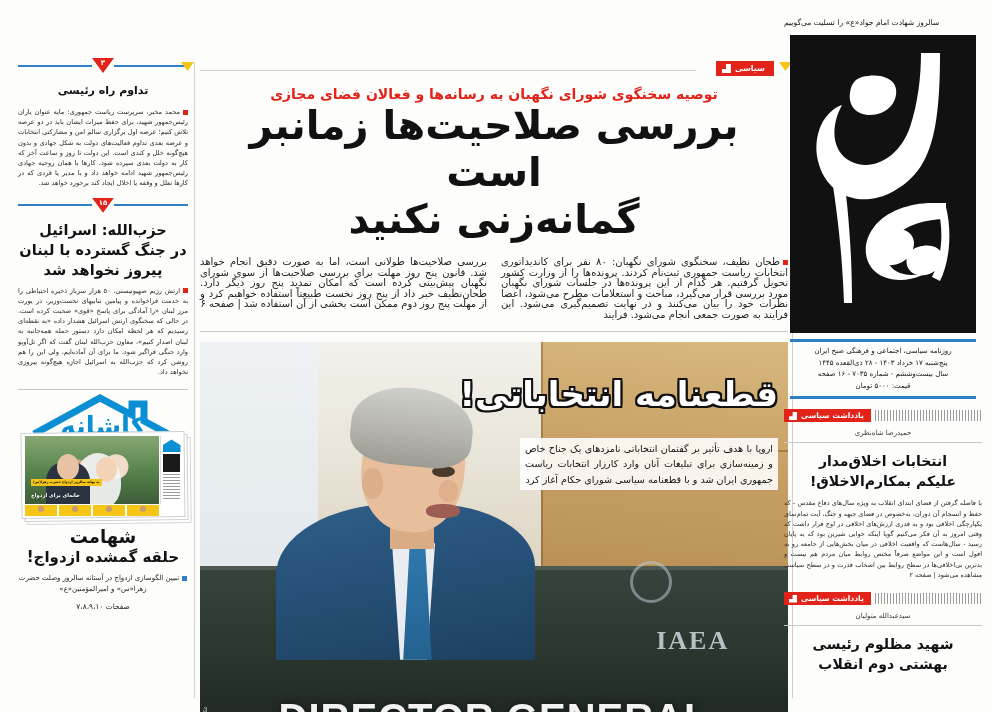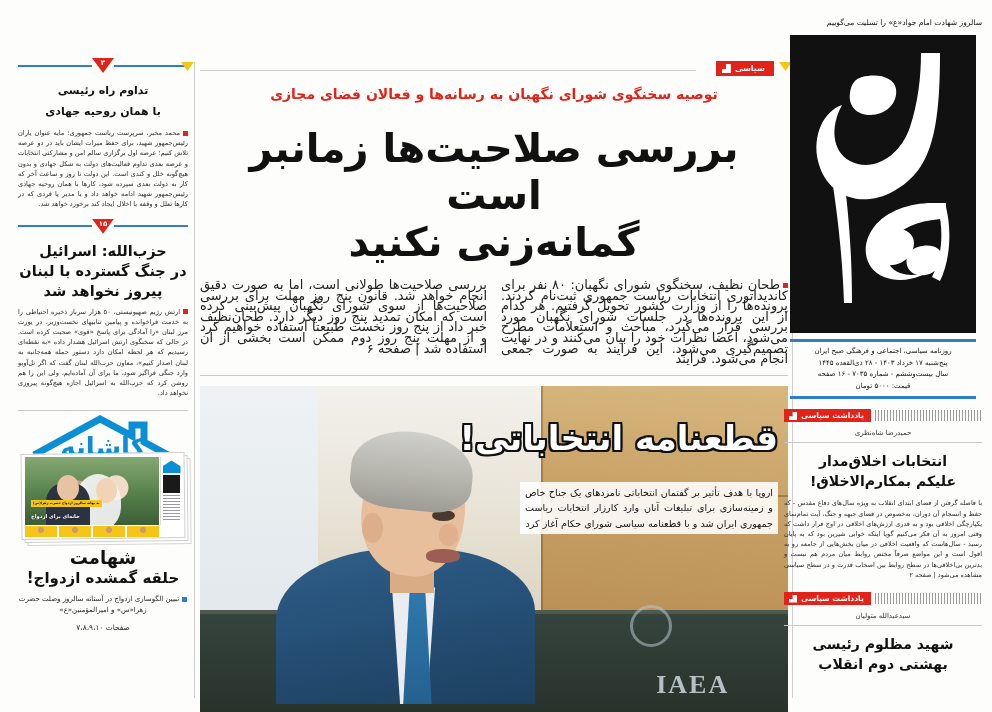--- a/index.html
+++ b/index.html
@@ -246,32 +246,32 @@
     color: #e2231a;
     margin-top: 8px;
     letter-spacing: -0.2px;
   }
   .headline {
     text-align: center;
     font-size: 40px;
     font-weight: bold;
     color: #111;
     line-height: 47px;
-    margin-top: 23px;
+    margin-top: 0;
     letter-spacing: -1px;
   }
   .lead-cols {
     display: flex;
     gap: 14px;
     margin-top: 14px;
     direction: rtl;
   }
   .lead-col {
     flex: 1;
-    font-size: 13px;
+    font-size: 10px;
     line-height: 10.6px;
     text-align: justify;
     color: #222;
   }
   .lead-col .sq {
     display: inline-block; width: 5px; height: 5px;
     background: #e2231a; margin-left: 3px; vertical-align: middle;
   }
   .lead-sep { margin-top: 10px; height: 1px; background: #c9c9c9; }
 
@@ -440,21 +440,21 @@
     pointer-events: none;
   }
 
   
   #right-rail {
     position: absolute;
     right: 10px; top: 18px;
     width: 198px; height: 686px;
   }
   .top-slogan {
-    text-align: right;
+    text-align: left;
     font-size: 7.6px;
     color: #111;
     margin-bottom: 8px;
     direction: rtl;
   }
   #mast {
     width: 186px; height: 298px;
     margin: 0 auto;
     background: #111;
     position: relative;
@@ -537,21 +537,20 @@
   <div id="left-rail">
 
     <div class="lr-topline">
       <span class="seg"></span>
       <span class="tri-page">۳</span>
       <span class="seg"></span>
     </div>
     <div>
       <div class="lr-head">
         <div>تداوم راه رئیسی</div>
-        <div>با همان روحیه جهادی</div>
       </div>
       <div class="lr-body">
         <span class="sq"></span><span>محمد مخبر، سرپرست ریاست جمهوری: مایه عنوان یاران رئیس‌جمهور شهید، برای حفظ میراث ایشان باید در دو عرصه تلاش کنیم؛ عرصه اول برگزاری سالم امن و مشارکتی انتخابات و عرصه بعدی تداوم فعالیت‌های دولت به شکل جهادی و بدون هیچ‌گونه خلل و کندی است. این دولت تا روز و ساعت آخر که کار به دولت بعدی سپرده شود، کارها با همان روحیه جهادی رئیس‌جمهور شهید ادامه خواهد داد و با مدیر یا قردی که در کارها تعلل و وقفه یا اخلال ایجاد کند برخورد خواهد شد.</span>
       </div>
     </div>
 
     <div class="lr-gap"></div>
 
     <div class="lr-topline">
       <span class="seg"></span>

